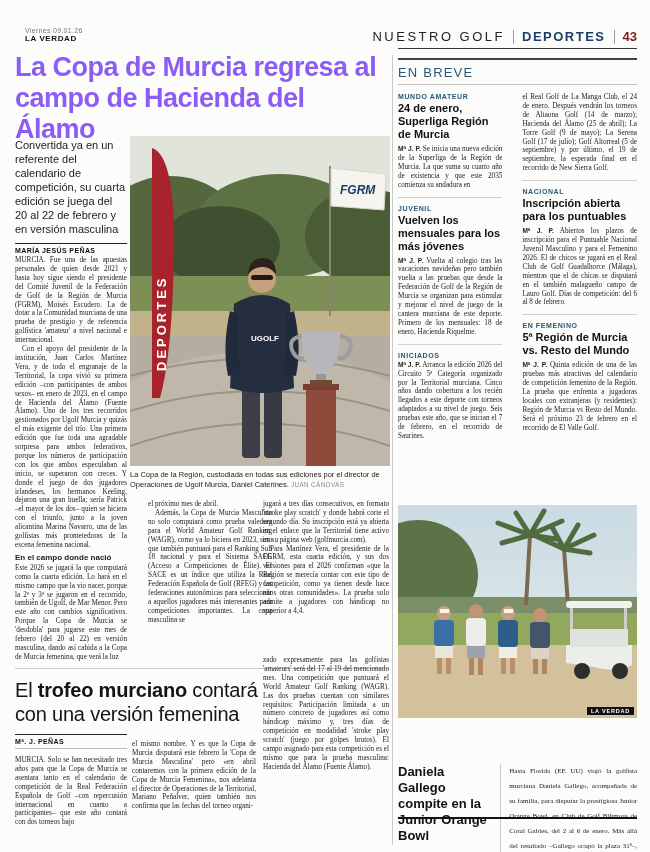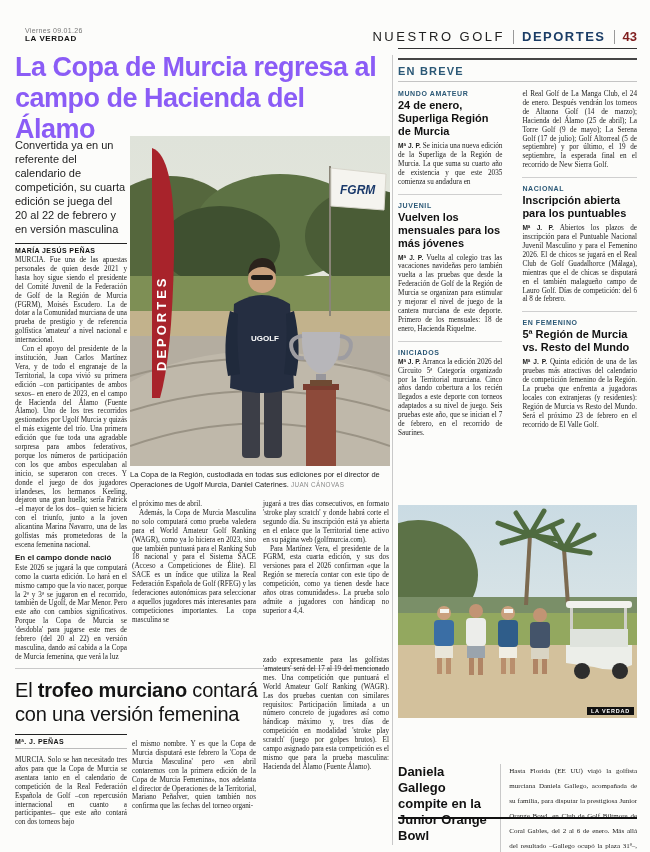--- a/index.html
+++ b/index.html
@@ -29,21 +29,21 @@
   .serifbody p + p{text-indent:7px;}
   .subhead{font-family:"Liberation Sans",sans-serif;font-size:8px;font-weight:800;margin:4px 0 1px;}
   .caption{font-size:7.5px;line-height:9.5px;color:#222;}
   .caption .credit{font-size:6.3px;color:#8a8a8a;letter-spacing:.4px;}
 
   
   .headline2{font-size:20px;line-height:24px;font-weight:400;letter-spacing:-.2px;color:#141414;}
   .headline2 b{font-weight:800;}
 
   
-  .enbreve{font-size:11px;font-weight:700;letter-spacing:1.2px;color:#2b5876;}
+  .enbreve{font-size:13px;font-weight:400;letter-spacing:1.2px;color:#2b5876;}
   .kicker{font-size:7px;font-weight:800;letter-spacing:.6px;color:#2b5876;margin-bottom:2px;}
   .brief-title{font-size:11px;line-height:13px;font-weight:800;color:#111;margin:0 0 4px;}
   .brief-body{font-family:"Liberation Serif",serif;font-size:7.2px;line-height:8.9px;
               text-align:justify;color:#1c1c1c;margin:0;}
   .brief-body .ini{font-weight:700;font-family:"Liberation Sans",sans-serif;font-size:6.6px;}
   .brief-sep{height:1px;background:#cfcfcf;margin:7px 0;}
   .railcols{display:flex;gap:0;}
   .railcol-l{width:112px;margin-right:20px;}
   .railcol-r{width:123px;}
 
@@ -141,21 +141,21 @@
         <rect x="186" y="238" width="10" height="8" fill="#97969b"></rect>
         <rect x="180" y="244" width="22" height="6" fill="#6e4a33"></rect>
       </g>
     </svg>
   </div>
 
   <div class="abs caption" style="left:130px;top:470px;width:258px;">
     <span>La Copa de la Región, custodiada en todas sus ediciones por el director de Operaciones de Ugolf Murcia, Daniel Caterines. </span><span class="credit">JUAN CÁNOVAS</span>
   </div>
 
-  <div class="abs serifbody" style="left:132px;top:500px;width:124px;">
+  <div class="abs serifbody" style="left:148px;top:500px;width:124px;">
     <p>el próximo mes de abril.</p>
     <p>Además, la Copa de Murcia Masculina no solo computará como prueba valedera para el World Amateur Golf Ranking (WAGR), como ya lo hiciera en 2023, sino que también puntuará para el Ranking Sub 18 nacional y para el Sistema SACE (Acceso a Competiciones de Élite). El SACE es un índice que utiliza la Real Federación Española de Golf (RFEG) y las federaciones autonómicas para seleccionar a aquellos jugadores más interesantes para competiciones importantes. La copa masculina se</p>
   </div>
   <div class="abs serifbody" style="left:263px;top:500px;width:126px;">
     <p>jugará a tres días consecutivos, en formato 'stroke play scratch' y donde habrá corte el segundo día. Su inscripción está ya abierta en el enlace que la Territorial tiene activo en su página web (golfmurcia.com).</p>
     <p>Para Martínez Vera, el presidente de la FGRM, esta cuarta edición, y sus dos versiones para el 2026 confirman «que la Región se merecía contar con este tipo de competición, como ya tienen desde hace años otras comunidades». La prueba solo admite a jugadores con hándicap no superior a 4,4.</p>
   </div>
 
   <div class="abs rule" style="left:15px;top:668px;width:374px;height:1px;"></div>
 

